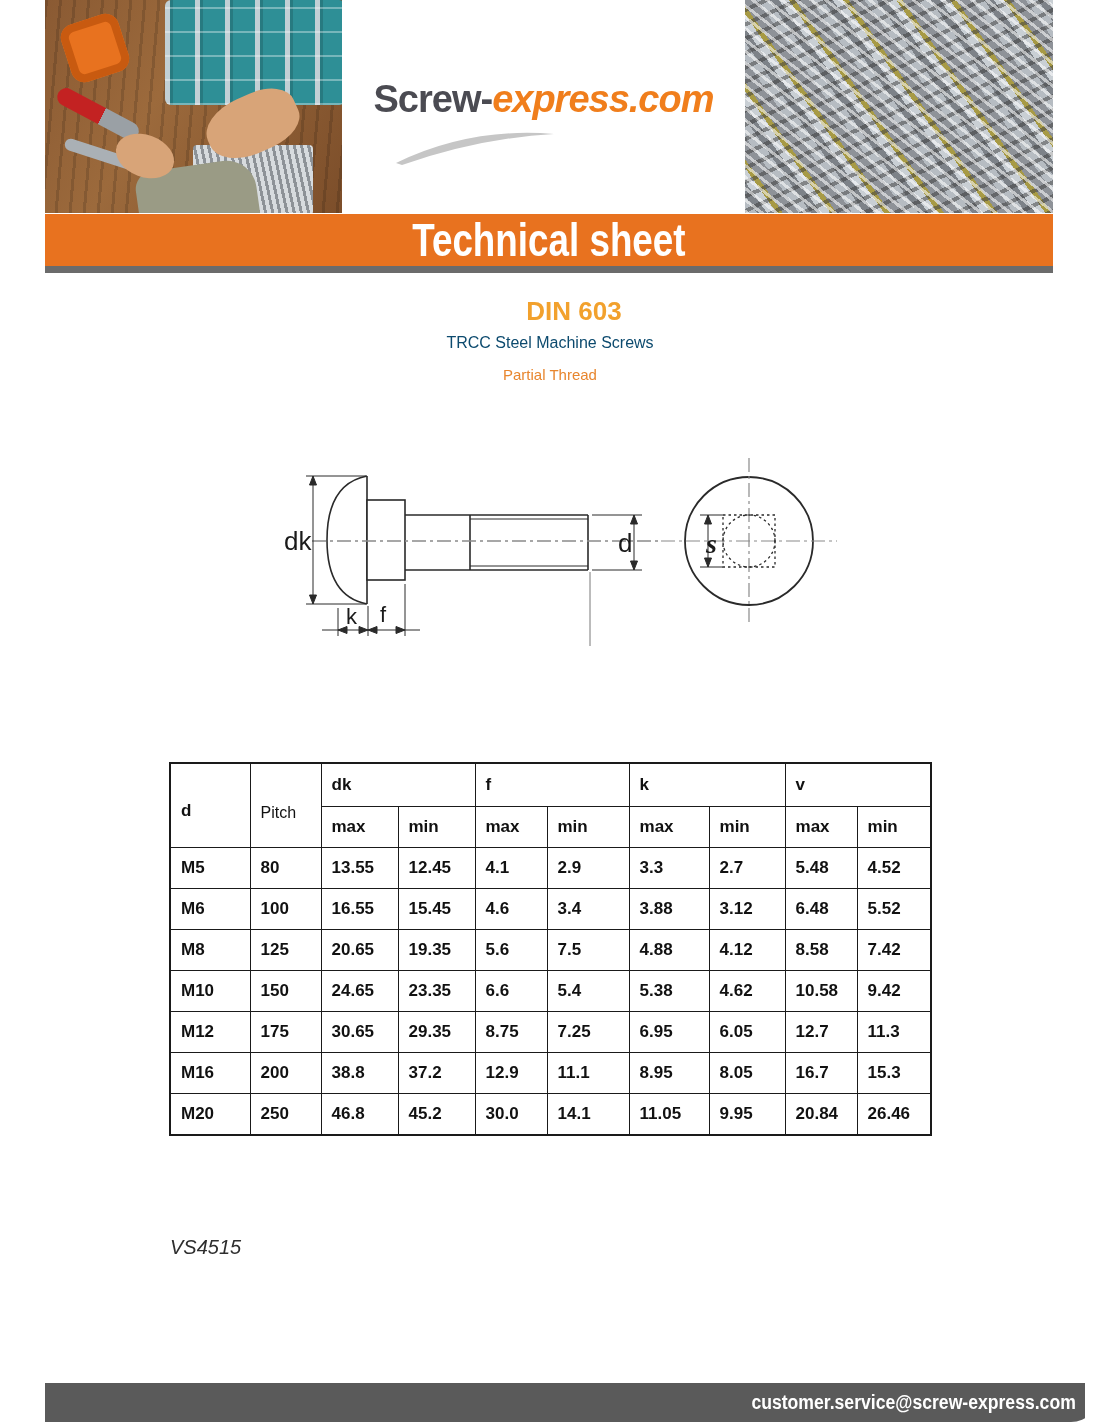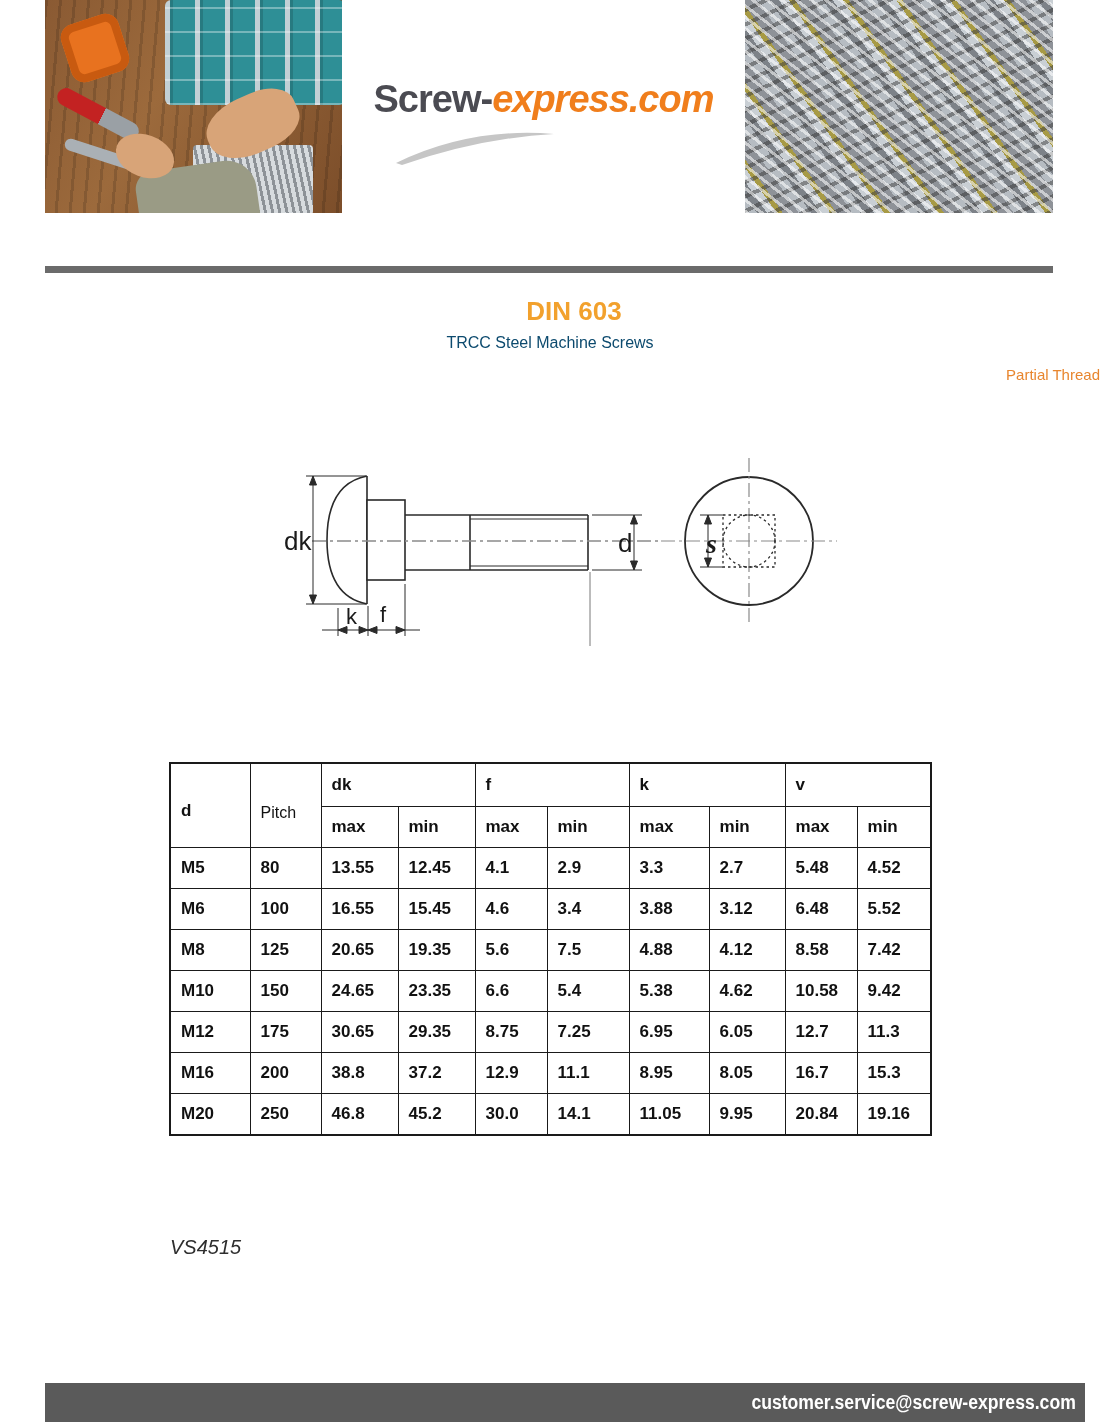--- a/index.html
+++ b/index.html
@@ -1,19 +1,19 @@
 <!DOCTYPE html>
 <html><head>
 <meta charset="utf-8">
 <style>
   html,body{margin:0;padding:0;background:#ffffff;}
   .page{
     position:relative;width:1100px;height:1422px;margin:0 auto;
     background:#ffffff;overflow:hidden;
-    font-family:"Liberation Sans", sans-serif;color:#1a1a1a;
+    font-family:"Liberation Sans", sans-serif;color:#1a1a1a;border-radius:29px;
   }
   
   .header{position:absolute;left:45px;top:0;width:1008px;height:213px;}
   .photo{position:absolute;top:0;height:213px;overflow:hidden;}
   .photo-left{left:0;width:297px;
     background:
       repeating-linear-gradient(95deg, rgba(0,0,0,.14) 0 3px, rgba(0,0,0,0) 3px 14px),
       linear-gradient(120deg,#8a5a33 0%,#9c6a3c 40%,#7c4e2a 100%);}
   .photo-right{left:700px;width:308px;
     background:
@@ -29,21 +29,21 @@
   
   .banner{position:absolute;left:45px;top:214px;width:1008px;height:52px;
     display:flex;align-items:center;justify-content:center;}
   .banner-title{color:#fff;font-weight:bold;font-size:46px;line-height:1;
     transform:scaleX(.8);transform-origin:center;letter-spacing:0px;}
   .divider{position:absolute;left:45px;top:266px;width:1008px;height:7px;}
   
   .std-title{position:absolute;left:0;top:296px;width:1100px;text-align:center;
     font-size:26px;font-weight:bold;padding-left:24px;}
   .sub1{position:absolute;left:0;top:334px;width:1100px;text-align:center;font-size:16px;font-weight:500;}
-  .sub2{position:absolute;left:0;top:366px;width:1100px;text-align:right;font-size:15px;font-weight:500;}
+  .sub2{position:absolute;left:0;top:366px;width:1100px;text-align:center;font-size:15px;font-weight:500;}
   
   .diagram{position:absolute;left:270px;top:440px;width:580px;height:212px;}
   
   table.spec{position:absolute;left:169px;top:762px;width:761px;
     border-collapse:collapse;table-layout:fixed;
     border:2.5px solid #1a1a1a;}
   table.spec th, table.spec td{
     border:1.6px solid #1a1a1a;text-align:left;padding:0 0 0 10px;
     font-size:17px;font-weight:bold;color:#111;}
   table.spec thead tr.grp th{height:42px;vertical-align:middle;}
@@ -84,20 +84,23 @@
         <span class="logo-prefix">Screw-</span><span class="logo-suffix">express.com</span>
       </div>
       <svg class="swoosh" width="170" height="40" viewBox="0 0 170 40">
         <path d="M6,38 Q 80,2 164,9 Q 90,13 12,40 Z" fill="#c6c6c6"></path>
       </svg>
     </div>
 
     <div class="photo photo-right"></div>
   </div>
 
+  <div class="banner" style="background:#e8721f;">
+    <div class="banner-title">Technical sheet</div>
+  </div>
   <div class="divider" style="background:#6b6b6b;"></div>
 
   <div class="std-title" style="color:#f2a12d;">DIN 603</div>
   <div class="sub1" style="color:#0c4a6e;">TRCC Steel Machine Screws</div>
   <div class="sub2" style="color:#e8862e;">Partial Thread</div>
 
   <svg class="diagram" viewBox="0 0 580 212">
     <g stroke="#2a2a2a" fill="none" stroke-width="1.6">
 
       <path d="M97,36 C66,42 57,68 57,100 C57,132 66,158 97,164" fill="#ffffff"></path>
@@ -271,21 +274,21 @@
         <tr>
           <td>M20</td>
           <td>250</td>
           <td>46.8</td>
           <td>45.2</td>
           <td>30.0</td>
           <td>14.1</td>
           <td>11.05</td>
           <td>9.95</td>
           <td>20.84</td>
-          <td>19.16</td>
+          <td>26.46</td>
         </tr>
       </tbody>
   </table>
 
   <div class="ref-code">VS4515</div>
   <div class="footer" style="background:#5a5a5a;">
     <span class="footer-email">customer.service@screw-express.com</span>
   </div>
 </div>
 

